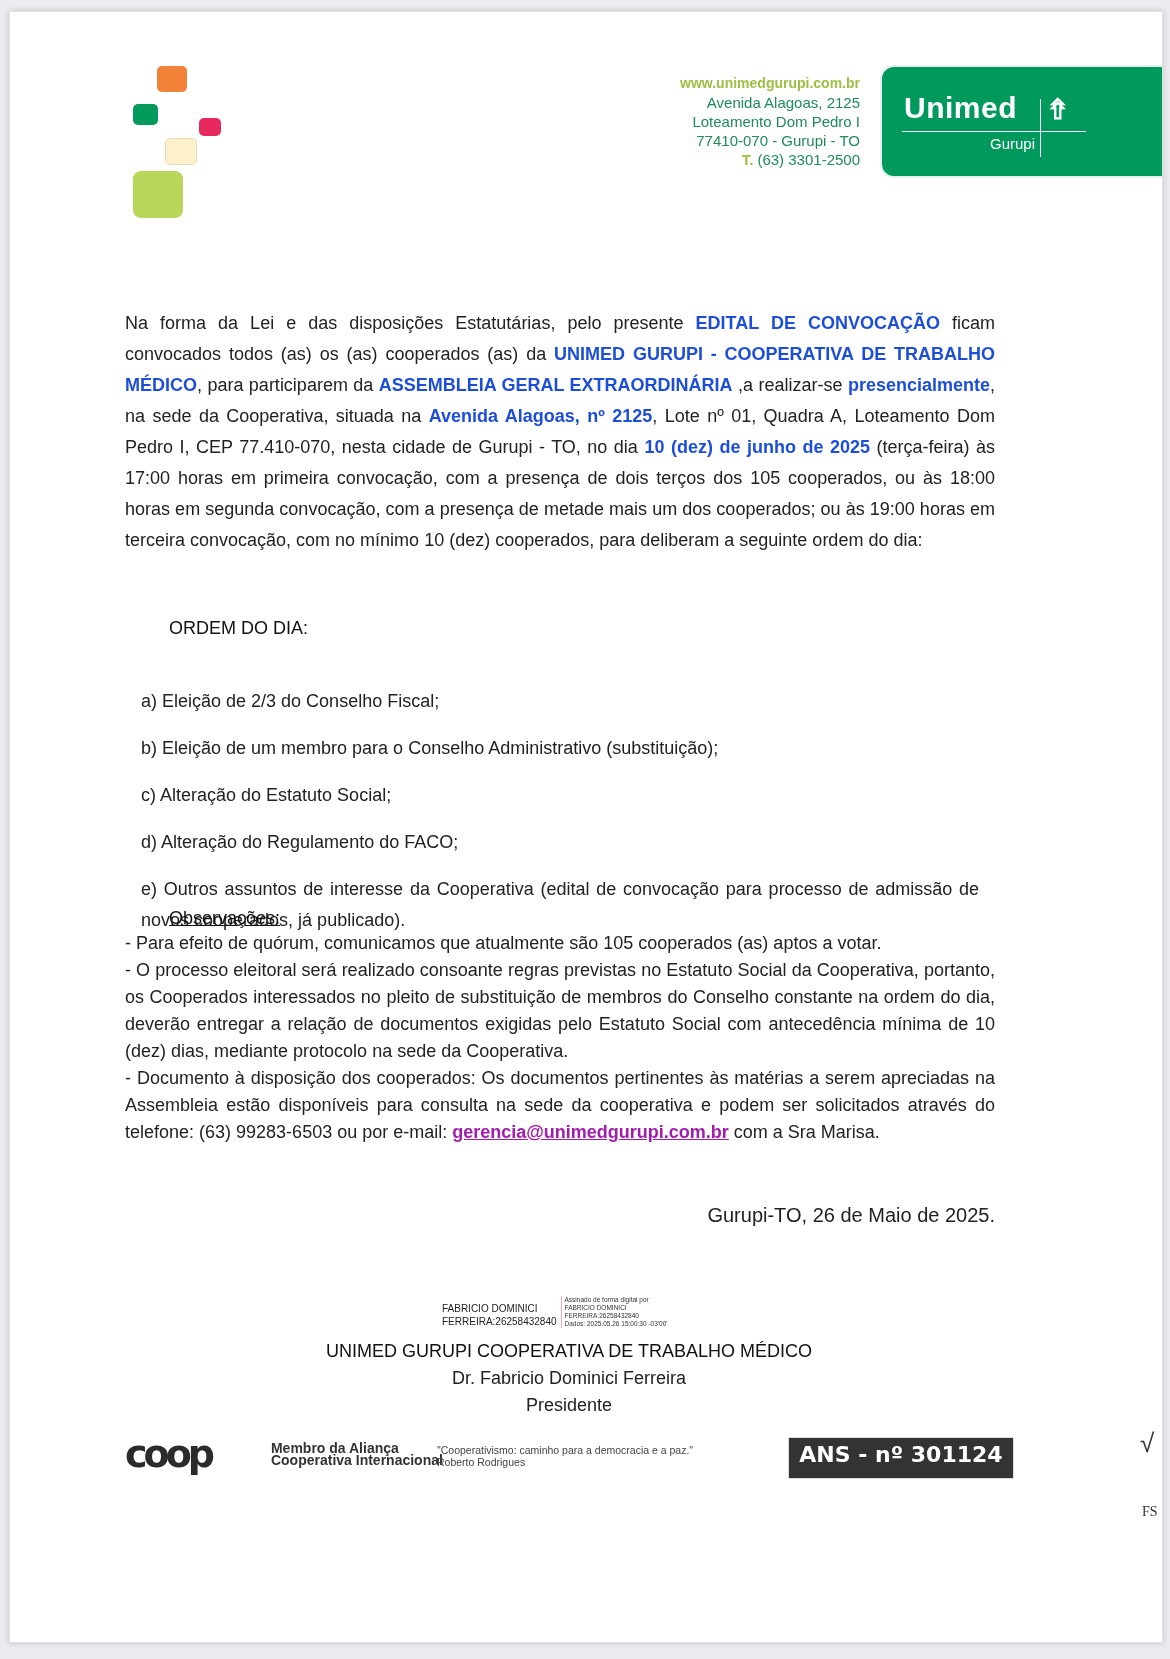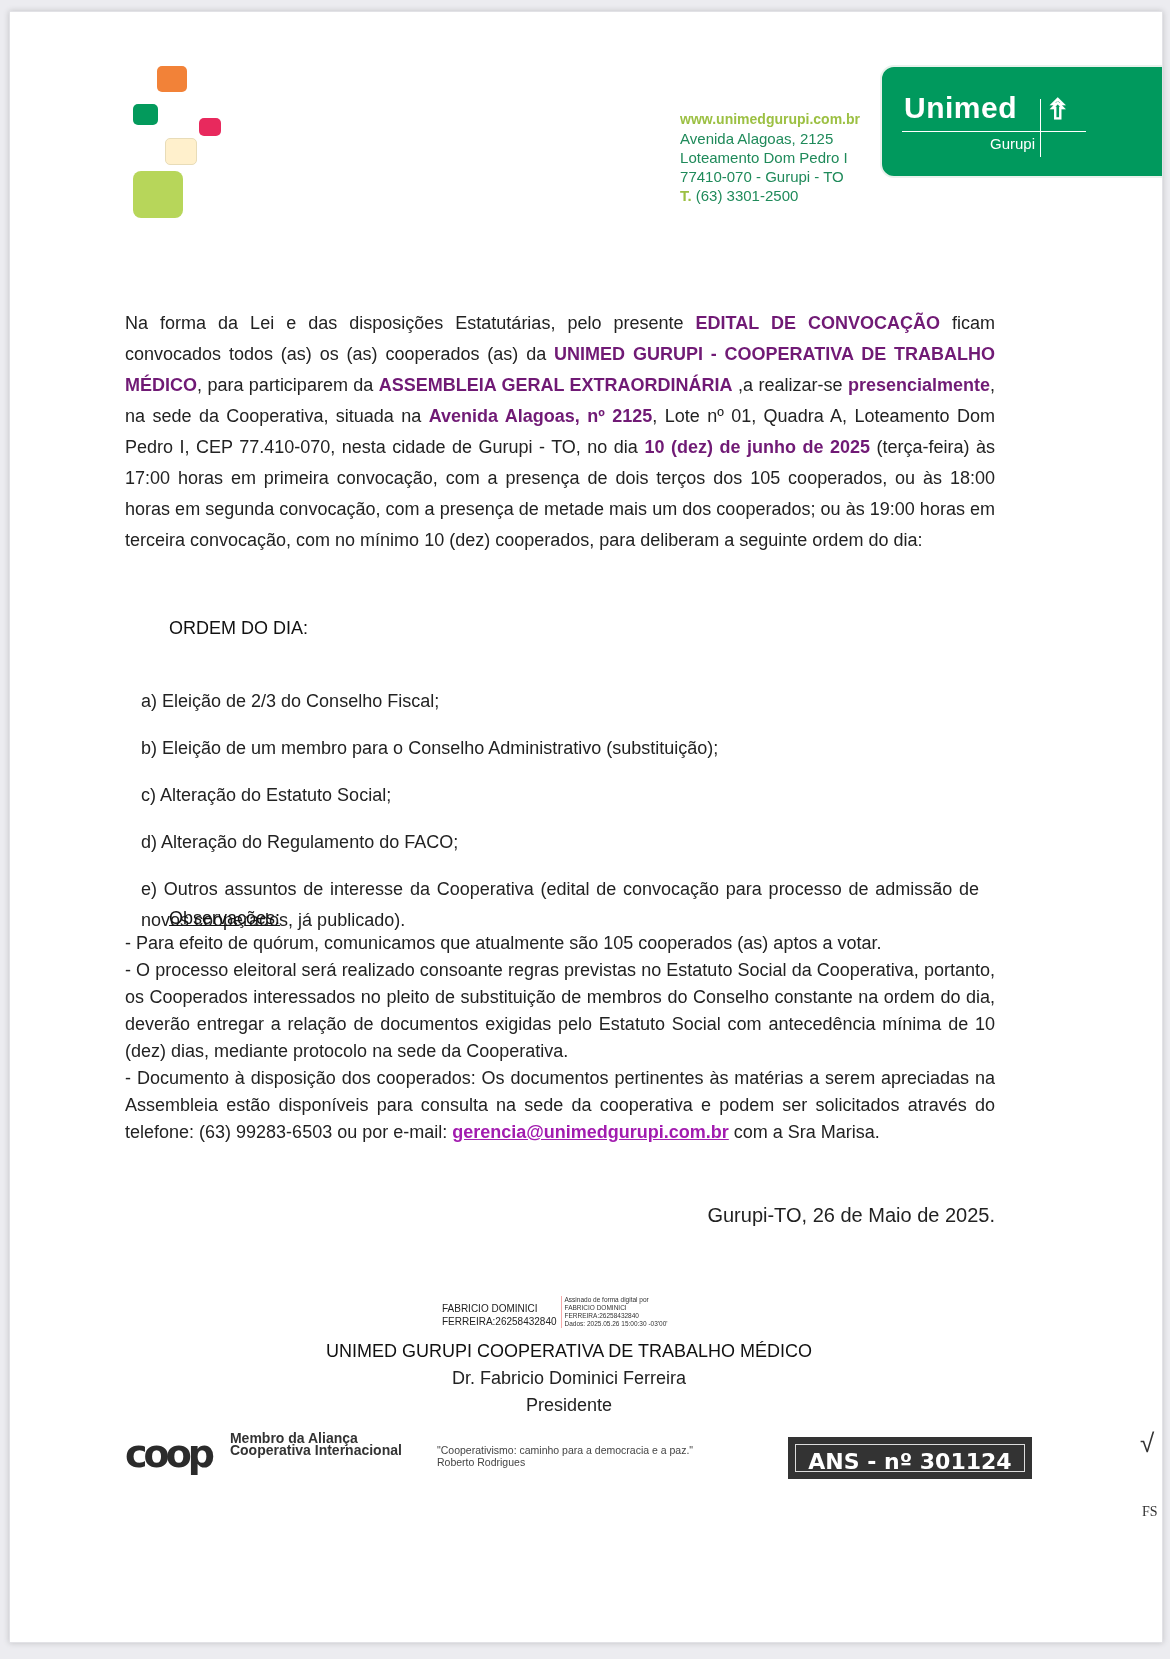--- a/index.html
+++ b/index.html
@@ -22,24 +22,23 @@
   
   .sq { position: absolute; border-radius: 5px; }
   .sq-orange { left: 147px; top: 54px; width: 30px; height: 26px; background: #f28238; }
   .sq-green  { left: 123px; top: 92px; width: 25px; height: 21px; background: #039a5c; }
   .sq-red    { left: 189px; top: 106px; width: 22px; height: 18px; background: #e8295d; }
   .sq-cream  { left: 155px; top: 126px; width: 30px; height: 25px; background: #fff0cc; border: 1px solid #e8dcb8; }
   .sq-lime   { left: 123px; top: 159px; width: 50px; height: 47px; background: #b7d65a; border-radius: 8px; }
 
   .header-contact {
     position: absolute; right: 302px; top: 62px;
-    text-align: left;
+    text-align: right;
     font-size: 15px; line-height: 19px;
     color: #1f8a5a;
-    margin-top: 36px;
   }
   .header-contact .site { color: #9cc043; font-weight: bold; font-size: 14px; }
   .header-contact .phone-glyph { color: #9cc043; font-weight: bold; margin-right: 4px; }
 
   .unimed-logo {
     position: absolute; left: 870px; top: 53px;
     width: 300px; height: 109px;
     background: #00995d;
     border-radius: 14px 0 0 14px;
     border: 2px solid #e8f2ec;
@@ -55,21 +54,21 @@
     position: absolute; left: 0; top: 204px; width: 1152px;
     text-align: center; font-size: 18px; line-height: 28px; color: #111;
   }
   .title-block div span { text-decoration: underline; }
 
   .body-text {
     position: absolute; left: 115px; top: 296px; width: 870px;
     font-size: 18px; line-height: 31px; color: #222;
     text-align: justify;
   }
-  .body-text b { color: #701a75; }
+  .body-text b { color: #1d4ed8; }
 
   .section-heading {
     position: absolute; left: 115px; font-size: 18px; color: #111; margin-left: 44px;
   }
   .agenda {
     position: absolute; left: 115px; top: 658px; width: 870px;
     font-size: 18px; line-height: 31px; color: #222; text-align: justify;
   }
   .agenda div { margin: 16px; }
 
@@ -90,30 +89,30 @@
   }
   .sig-name { font-size: 10px; line-height: 13px; color: #222; text-align: left; padding-top: 6px; }
   .sig-detail { font-size: 6.5px; line-height: 8px; color: #333; margin-left: 4px; border-left: 1px solid #f5a8a8; padding-left: 3px; }
 
   .org-block {
     position: absolute; left: 0; top: 1326px; width: 1118px;
     text-align: center; font-size: 18px; line-height: 27px; color: #222;
   }
   .org-block .org-name { color: #111; }
 
-  .coop-logo { position: absolute; left: 115px; top: 1420px; display: flex; align-items: flex-start; }
+  .coop-logo { position: absolute; left: 115px; top: 1420px; display: flex; align-items: center; gap: 41px; }
   .coop-mark { font-size: 38px; font-weight: bold; color: #2b2b2b; letter-spacing: -4px; font-family: "DejaVu Sans", sans-serif; }
   .coop-text { font-size: 14px; line-height: 12px; font-weight: bold; color: #333; margin-left: 19px; }
 
   .quote { position: absolute; left: 427px; top: 1432px; font-size: 10.5px; line-height: 12px; color: #444; }
 
   .ans-badge {
     position: absolute; left: 778px; top: 1425px;
-    width: 244px; height: 42px;
-    background: #333; padding: 7px; box-sizing: border-box;
+    width: 226px; height: 42px;
+    background: #333; padding: 0; box-sizing: border-box;
   }
   .ans-inner {
     width: 100%; height: 100%; box-sizing: border-box;
     border: 1px solid #ddd; color: #fff;
     font-size: 22px; font-weight: bold; text-align: center; line-height: 34px;
     font-family: "DejaVu Sans", sans-serif;
   }
   .fsc-mark { position: absolute; left: 1130px; top: 1418px; color: #333; font-size: 26px; line-height: 26px; }
   .fsc-text { position: absolute; left: 1132px; top: 1448px; color: #333; font-size: 14px; font-family: "Liberation Serif", serif; margin-top: 44px; }
 </style>

